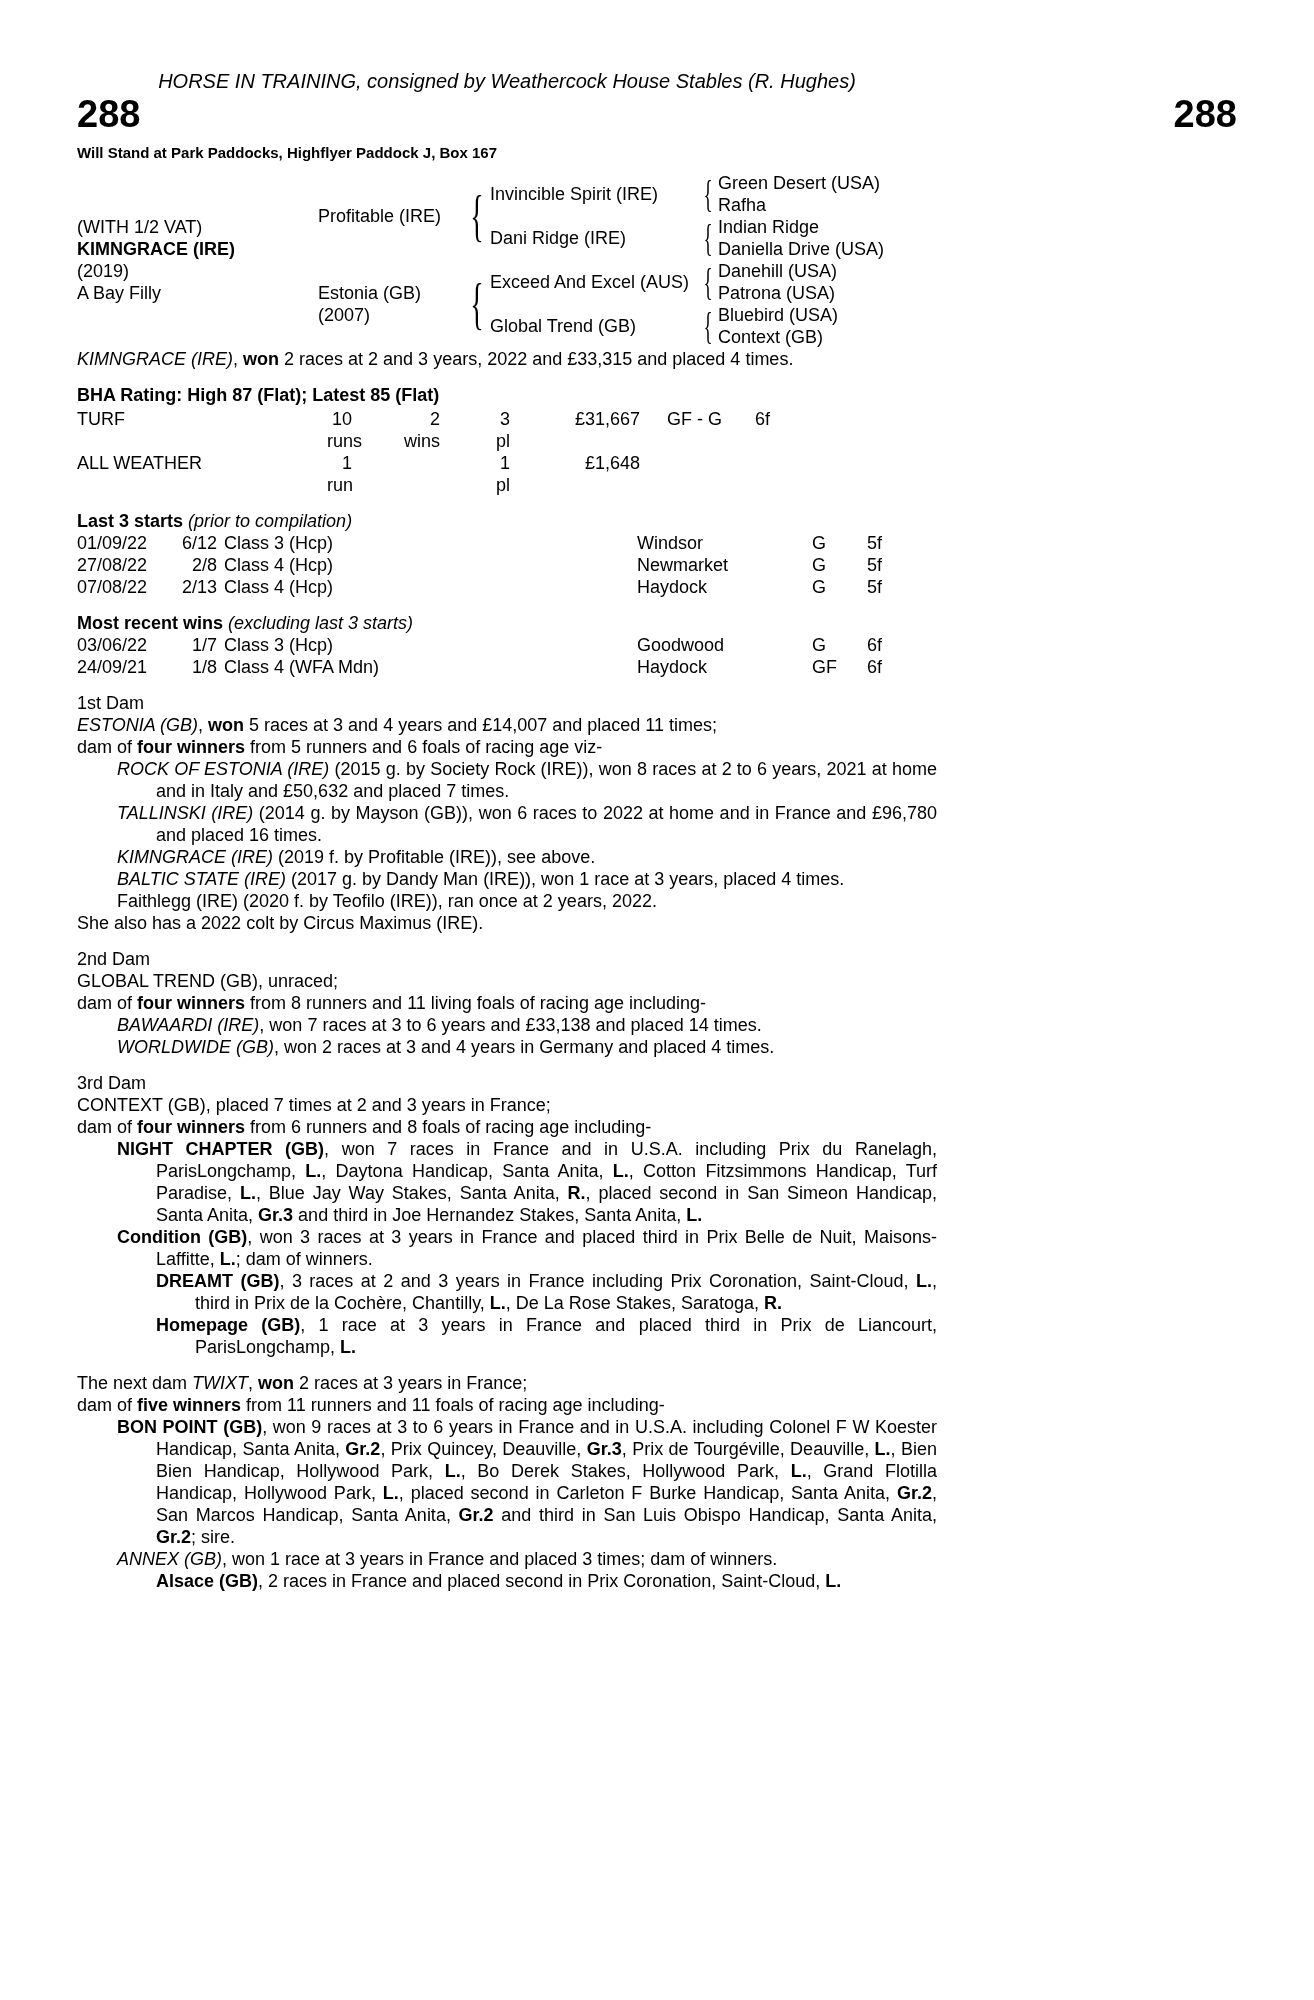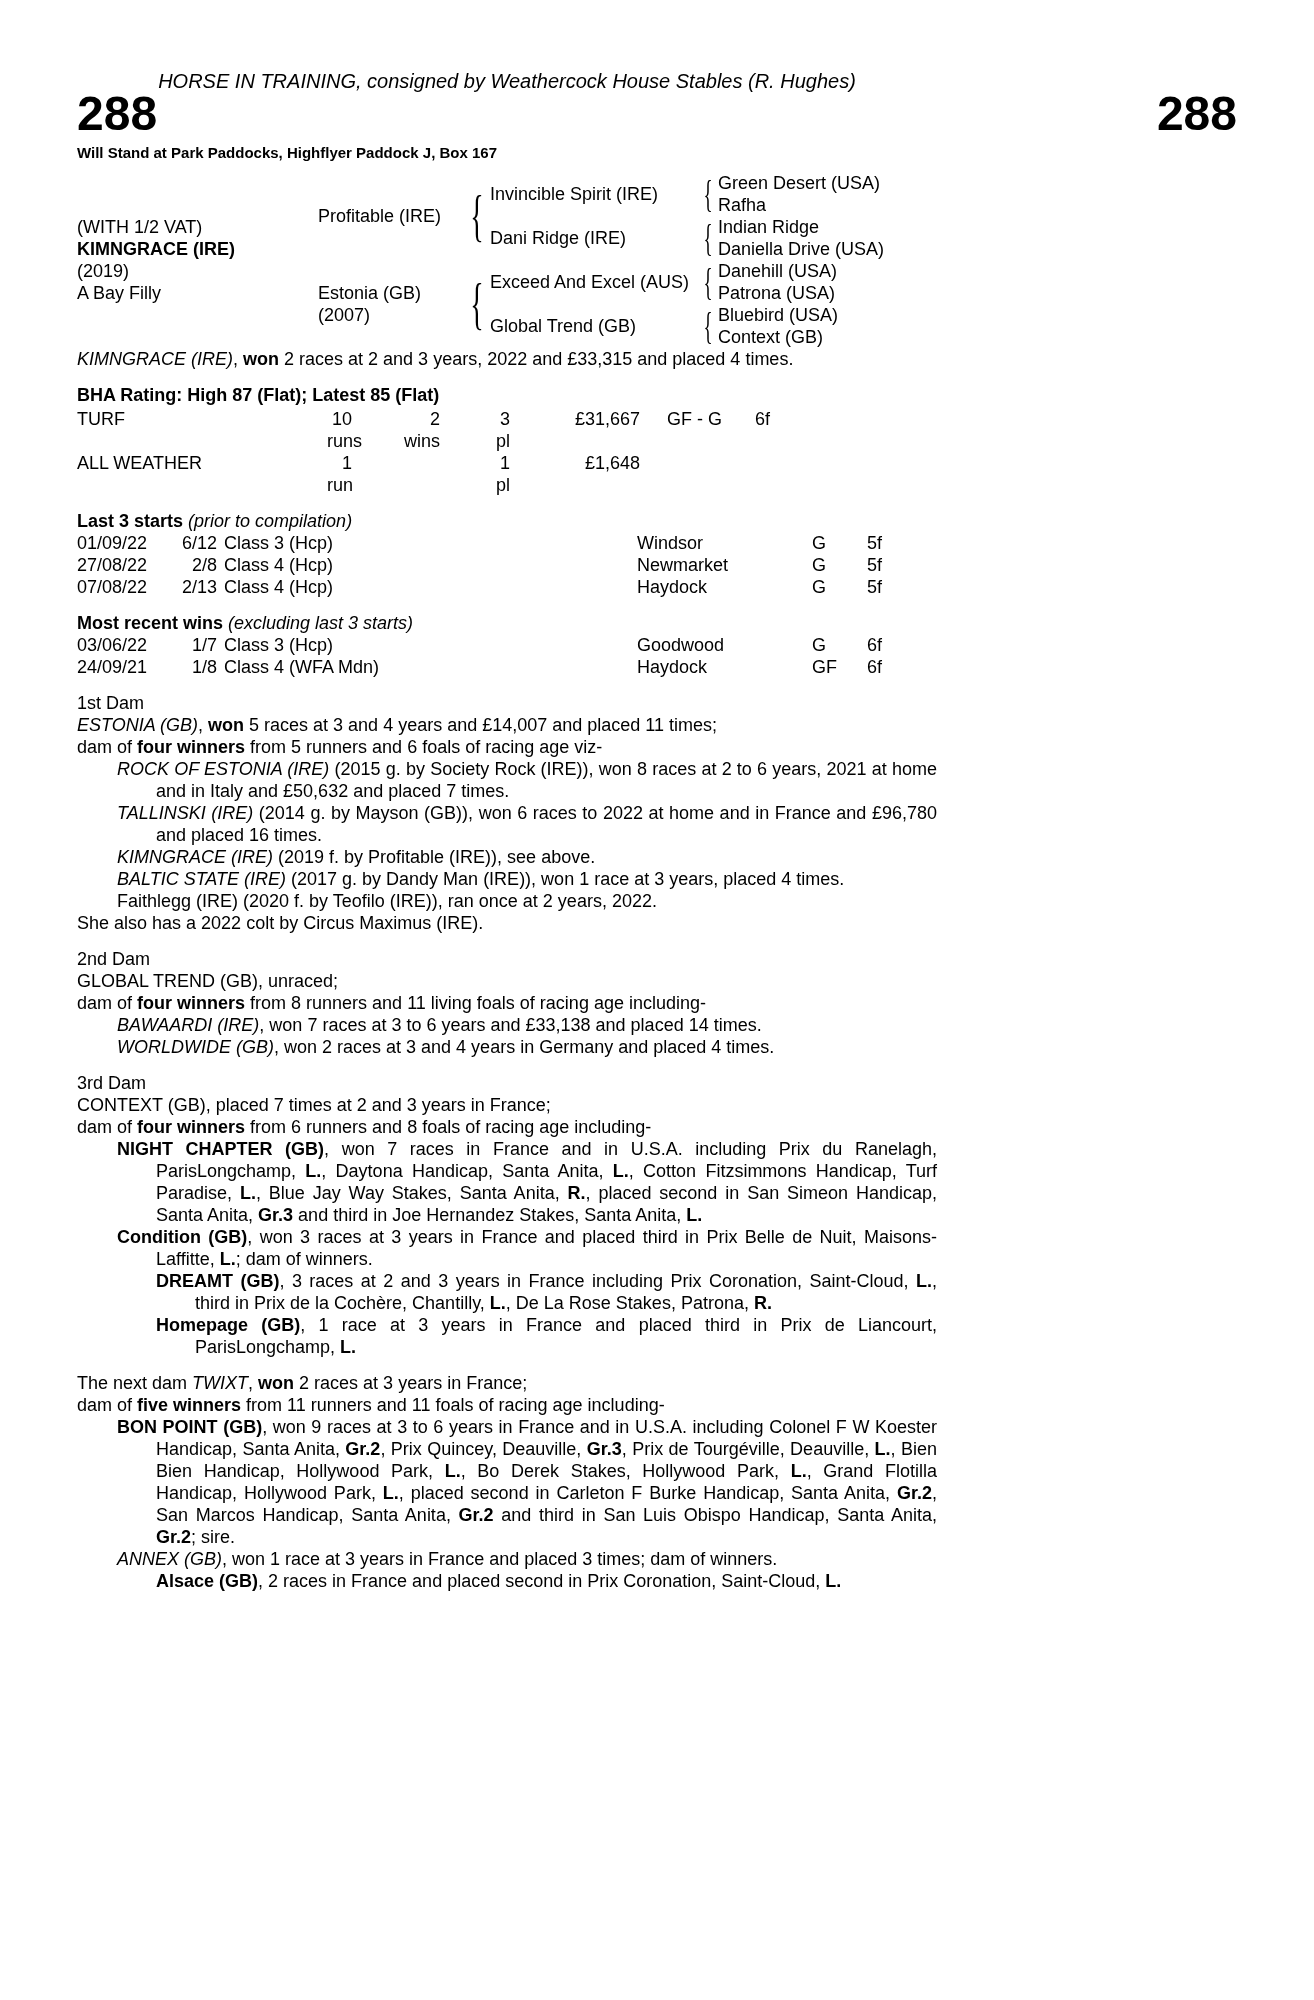--- a/index.html
+++ b/index.html
@@ -12,21 +12,21 @@
     font-size: 18px; line-height: 22px;
   }
   .page { padding: 70px 77px 0 77px; width: 1238px; }
   .textcol { width: 860px; }
 
   .b { font-weight: 700; }
   .i { font-style: italic; }
 
   .header-line { text-align: center; font-style: italic; font-size: 20px; margin-bottom: 2px; }
   .lot-row { display: flex; justify-content: space-between; width: 1160px; }
-  .lot { font-weight: 700; font-size: 48px; line-height: 40px; }
+  .lot { font-weight: 700; font-size: 38px; line-height: 40px; }
   .stand-line { font-weight: 700; font-size: 15px; margin-top: 8px; }
 
   
   .pedigree { display: flex; align-items: center; margin-top: 8px; }
   .ped-subject { width: 241px; }
   .ped-tree { flex: 1; }
   .ped-row { display: flex; align-items: center; }
   .ped-pname { width: 146px; }
   .ped-gwrap { flex: 1; }
   .ped-gprow { display: flex; align-items: center; }
@@ -226,21 +226,21 @@
       <div class="para lvl1 just"><span class="i">BAWAARDI (IRE)</span><span>, won 7 races at 3 to 6 years and £33,138 and placed 14 times.</span></div>
       <div class="para lvl1 just"><span class="i">WORLDWIDE (GB)</span><span>, won 2 races at 3 and 4 years in Germany and placed 4 times.</span></div>
     </div>
 
     <div class="section">
       <div class="dam-heading">3rd Dam</div>
       <div class="para"><span>CONTEXT (GB), placed 7 times at 2 and 3 years in France;</span></div>
       <div class="para"><span>dam of </span><span class="b">four winners</span><span> from 6 runners and 8 foals of racing age including-</span></div>
       <div class="para lvl1 just"><span class="b">NIGHT CHAPTER (GB)</span><span>, won 7 races in France and in U.S.A. including Prix du Ranelagh, ParisLongchamp, </span><span class="b">L.</span><span>, Daytona Handicap, Santa Anita, </span><span class="b">L.</span><span>, Cotton Fitzsimmons Handicap, Turf Paradise, </span><span class="b">L.</span><span>, Blue Jay Way Stakes, Santa Anita, </span><span class="b">R.</span><span>, placed second in San Simeon Handicap, Santa Anita, </span><span class="b">Gr.3</span><span> and third in Joe Hernandez Stakes, Santa Anita, </span><span class="b">L.</span></div>
       <div class="para lvl1 just"><span class="b">Condition (GB)</span><span>, won 3 races at 3 years in France and placed third in Prix Belle de Nuit, Maisons-Laffitte, </span><span class="b">L.</span><span>; dam of winners.</span></div>
-      <div class="para lvl2 just"><span class="b">DREAMT (GB)</span><span>, 3 races at 2 and 3 years in France including Prix Coronation, Saint-Cloud, </span><span class="b">L.</span><span>, third in Prix de la Cochère, Chantilly, </span><span class="b">L.</span><span>, De La Rose Stakes, Patrona, </span><span class="b">R.</span></div>
+      <div class="para lvl2 just"><span class="b">DREAMT (GB)</span><span>, 3 races at 2 and 3 years in France including Prix Coronation, Saint-Cloud, </span><span class="b">L.</span><span>, third in Prix de la Cochère, Chantilly, </span><span class="b">L.</span><span>, De La Rose Stakes, Saratoga, </span><span class="b">R.</span></div>
       <div class="para lvl2 just"><span class="b">Homepage (GB)</span><span>, 1 race at 3 years in France and placed third in Prix de Liancourt, ParisLongchamp, </span><span class="b">L.</span></div>
     </div>
 
     <div class="section">
       <div class="para"><span>The next dam </span><span class="i">TWIXT</span><span>, </span><span class="b">won</span><span> 2 races at 3 years in France;</span></div>
       <div class="para"><span>dam of </span><span class="b">five winners</span><span> from 11 runners and 11 foals of racing age including-</span></div>
       <div class="para lvl1 just"><span class="b">BON POINT (GB)</span><span>, won 9 races at 3 to 6 years in France and in U.S.A. including Colonel F W Koester Handicap, Santa Anita, </span><span class="b">Gr.2</span><span>, Prix Quincey, Deauville, </span><span class="b">Gr.3</span><span>, Prix de Tourgéville, Deauville, </span><span class="b">L.</span><span>, Bien Bien Handicap, Hollywood Park, </span><span class="b">L.</span><span>, Bo Derek Stakes, Hollywood Park, </span><span class="b">L.</span><span>, Grand Flotilla Handicap, Hollywood Park, </span><span class="b">L.</span><span>, placed second in Carleton F Burke Handicap, Santa Anita, </span><span class="b">Gr.2</span><span>, San Marcos Handicap, Santa Anita, </span><span class="b">Gr.2</span><span> and third in San Luis Obispo Handicap, Santa Anita, </span><span class="b">Gr.2</span><span>; sire.</span></div>
       <div class="para lvl1 just"><span class="i">ANNEX (GB)</span><span>, won 1 race at 3 years in France and placed 3 times; dam of winners.</span></div>
       <div class="para lvl2 just"><span class="b">Alsace (GB)</span><span>, 2 races in France and placed second in Prix Coronation, Saint-Cloud, </span><span class="b">L.</span></div>
     </div>

